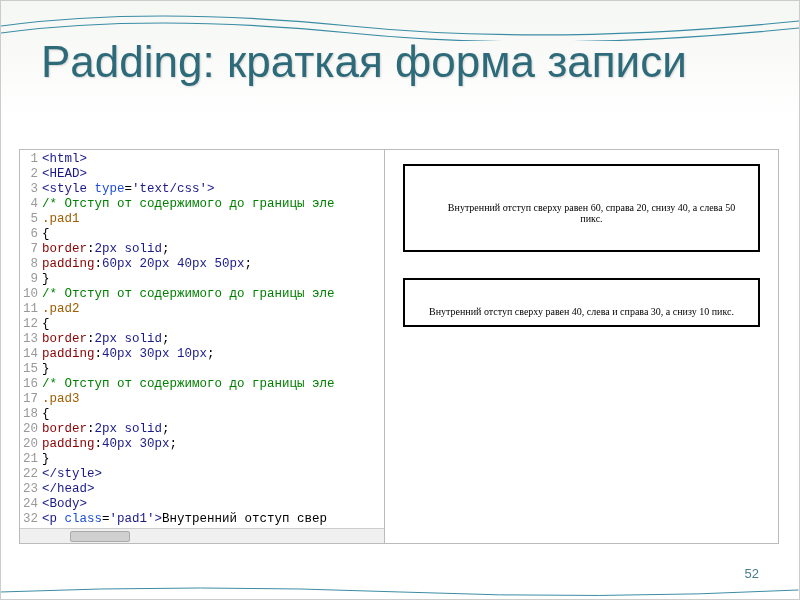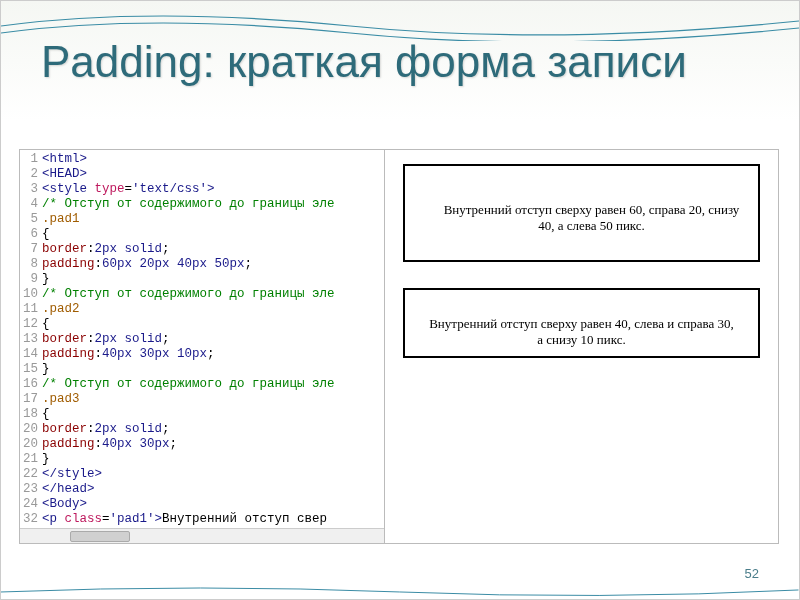--- a/index.html
+++ b/index.html
@@ -67,39 +67,39 @@
     white-space: pre;
   }
   .ln {
     width: 22px;
     text-align: right;
     color: #999;
     padding-right: 4px;
     flex-shrink: 0;
   }
   .t-tag { color: #1a1a8a; margin-top: 28px; }
-  .t-attr { color: #be185d; }
+  .t-attr { color: #1d4ed8; }
   .t-val { color: #1a1a8a; }
   .t-comment { color: #008000; }
   .t-sel { color: #a05c00; }
   .t-prop { color: #8a0000; }
   .t-value { color: #1a1a8a; }
   .t-punc { color: #000; }
   .output-pane {
     flex: 1;
     padding: 14px 18px;
     display: flex;
     flex-direction: column;
     gap: 26px;
     overflow: hidden;
   }
   .pad-box {
     border: 2px solid #000;
     font-family: "Times New Roman", serif;
-    font-size: 13px;
+    font-size: 10px;
     text-align: center;
     background: #fff;
   }
   .pad1 { padding: 36px 14px 26px 34px; }
   .pad2 { padding: 26px 20px 8px 20px; }
   .pad3 { padding: 26px 20px 26px 20px; }
   .scroll-h {
     position: absolute;
     bottom: 0;
     left: 0;

